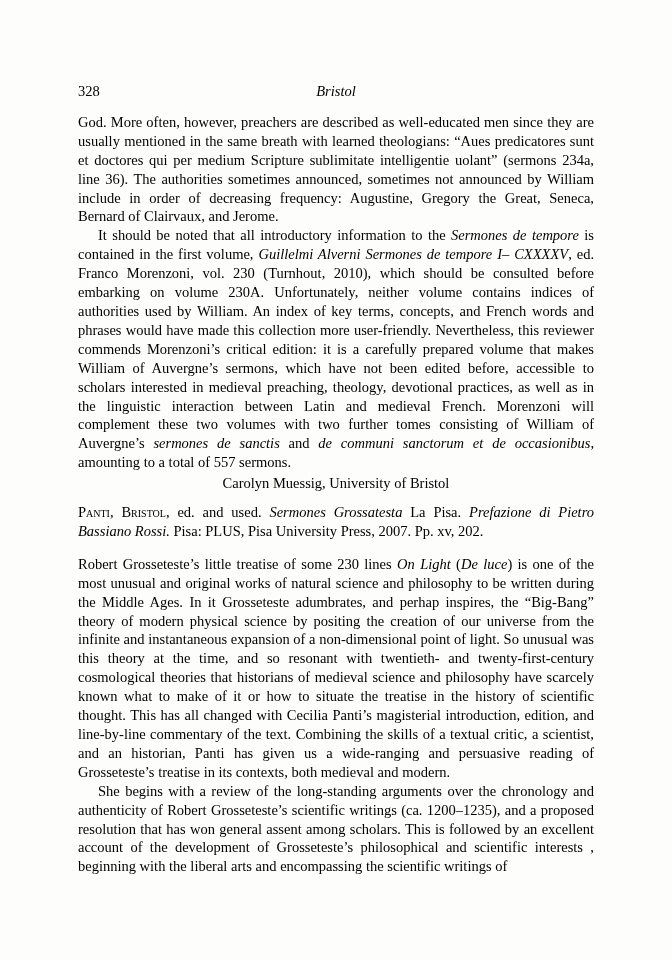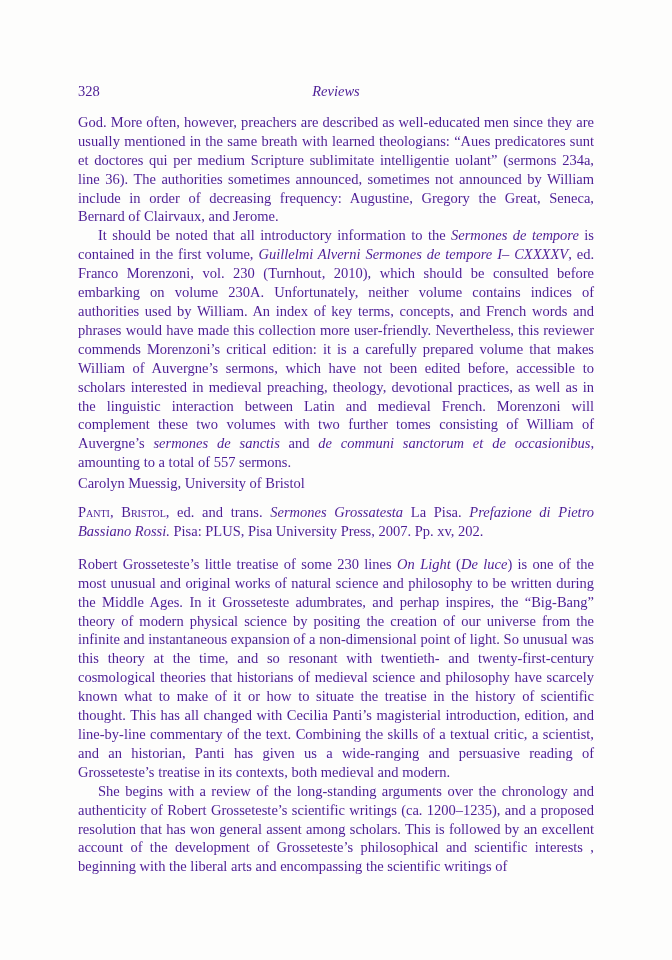--- a/index.html
+++ b/index.html
@@ -5,21 +5,21 @@
   html, body {
     margin: 0;
     padding: 0;
     background: #ffffff;
   }
   .page {
     position: relative;
     width: 672px;
     height: 960px;
     background: #fdfdfc;
-    color: #4c1d95;
+    color: #000000;
     font-family: "Liberation Serif", "DejaVu Serif", serif;
     font-size: 14.5px;
     line-height: 18.9px;
     box-sizing: border-box;
     padding: 82px 78px 0 78px;
     overflow: hidden;
   }
   .page-header {
     position: relative;
     text-align: center;
@@ -34,53 +34,53 @@
     font-style: italic;
   }
   p {
     margin: 0;
     text-align: justify;
   }
   .indent {
     text-indent: 20px;
   }
   .attribution {
-    text-align: left;
+    text-align: center;
     margin-top: 2px;
   }
   .citation {
     margin-top: 10px;
     margin-bottom: 14px;
   }
   .italic {
     font-style: italic;
   }
   .smallcaps {
     font-variant: small-caps;
   }
 </style>
 </head>
 <body>
 
 <div class="page">
 
   <div class="page-header">
     <span class="page-number">328</span>
-    <span class="running-head">Reviews</span>
+    <span class="running-head">Bristol</span>
   </div>
 
   <div>
 
     <p><span>God. More often, however, preachers are described as well-educated men since they are usually mentioned in the same breath with learned theologians: “Aues predicatores sunt et doctores qui per medium Scripture sublimitate intelligentie uolant” (sermons 234a, line 36). The authorities sometimes announced, sometimes not announced by William include in order of decreasing frequency: Augustine, Gregory the Great, Seneca, Bernard of Clairvaux, and Jerome.</span></p>
 
     <p class="indent"><span>It should be noted that all introductory information to the </span><span class="italic">Sermones de tempore</span><span> is contained in the first volume, </span><span class="italic">Guillelmi Alverni Sermones de tempore I– CXXXXV</span><span>, ed. Franco Morenzoni, vol. 230 (Turnhout, 2010), which should be consulted before embarking on volume 230A. Unfortunately, neither volume contains indices of authorities used by William. An index of key terms, concepts, and French words and phrases would have made this collection more user-friendly. Nevertheless, this reviewer commends Morenzoni’s critical edition: it is a carefully prepared volume that makes William of Auvergne’s sermons, which have not been edited before, accessible to scholars interested in medieval preaching, theology, devotional practices, as well as in the linguistic interaction between Latin and medieval French. Morenzoni will complement these two volumes with two further tomes consisting of William of Auvergne’s </span><span class="italic">sermones de sanctis</span><span> and </span><span class="italic">de communi sanctorum et de occasionibus</span><span>, amounting to a total of 557 sermons.</span></p>
 
     <p class="attribution">Carolyn Muessig, University of Bristol</p>
 
-    <p class="citation"><span class="smallcaps">Panti, Bristol</span><span>, ed. and trans. </span><span class="italic">Sermones Grossatesta</span><span> La Pisa. </span><span class="italic">Prefazione di Pietro Bassiano Rossi.</span><span> Pisa: PLUS, Pisa University Press, 2007. Pp. xv, 202.</span></p>
+    <p class="citation"><span class="smallcaps">Panti, Bristol</span><span>, ed. and used. </span><span class="italic">Sermones Grossatesta</span><span> La Pisa. </span><span class="italic">Prefazione di Pietro Bassiano Rossi.</span><span> Pisa: PLUS, Pisa University Press, 2007. Pp. xv, 202.</span></p>
 
     <p><span>Robert Grosseteste’s little treatise of some 230 lines </span><span class="italic">On Light</span><span> (</span><span class="italic">De luce</span><span>) is one of the most unusual and original works of natural science and philosophy to be written during the Middle Ages. In it Grosseteste adumbrates, and perhap inspires, the “Big-Bang” theory of modern physical science by positing the creation of our universe from the infinite and instantaneous expansion of a non-dimensional point of light. So unusual was this theory at the time, and so resonant with twentieth- and twenty-first-century cosmological theories that historians of medieval science and philosophy have scarcely known what to make of it or how to situate the treatise in the history of scientific thought. This has all changed with Cecilia Panti’s magisterial introduction, edition, and line-by-line commentary of the text. Combining the skills of a textual critic, a scientist, and an historian, Panti has given us a wide-ranging and persuasive reading of Grosseteste’s treatise in its contexts, both medieval and modern.</span></p>
 
     <p class="indent"><span>She begins with a review of the long-standing arguments over the chronology and authenticity of Robert Grosseteste’s scientific writings (ca. 1200–1235), and a proposed resolution that has won general assent among scholars. This is followed by an excellent account of the development of Grosseteste’s philosophical and scientific interests , beginning with the liberal arts and encompassing the scientific writings of</span></p>
 
   </div>
 
 </div>
 
 </body></html>

